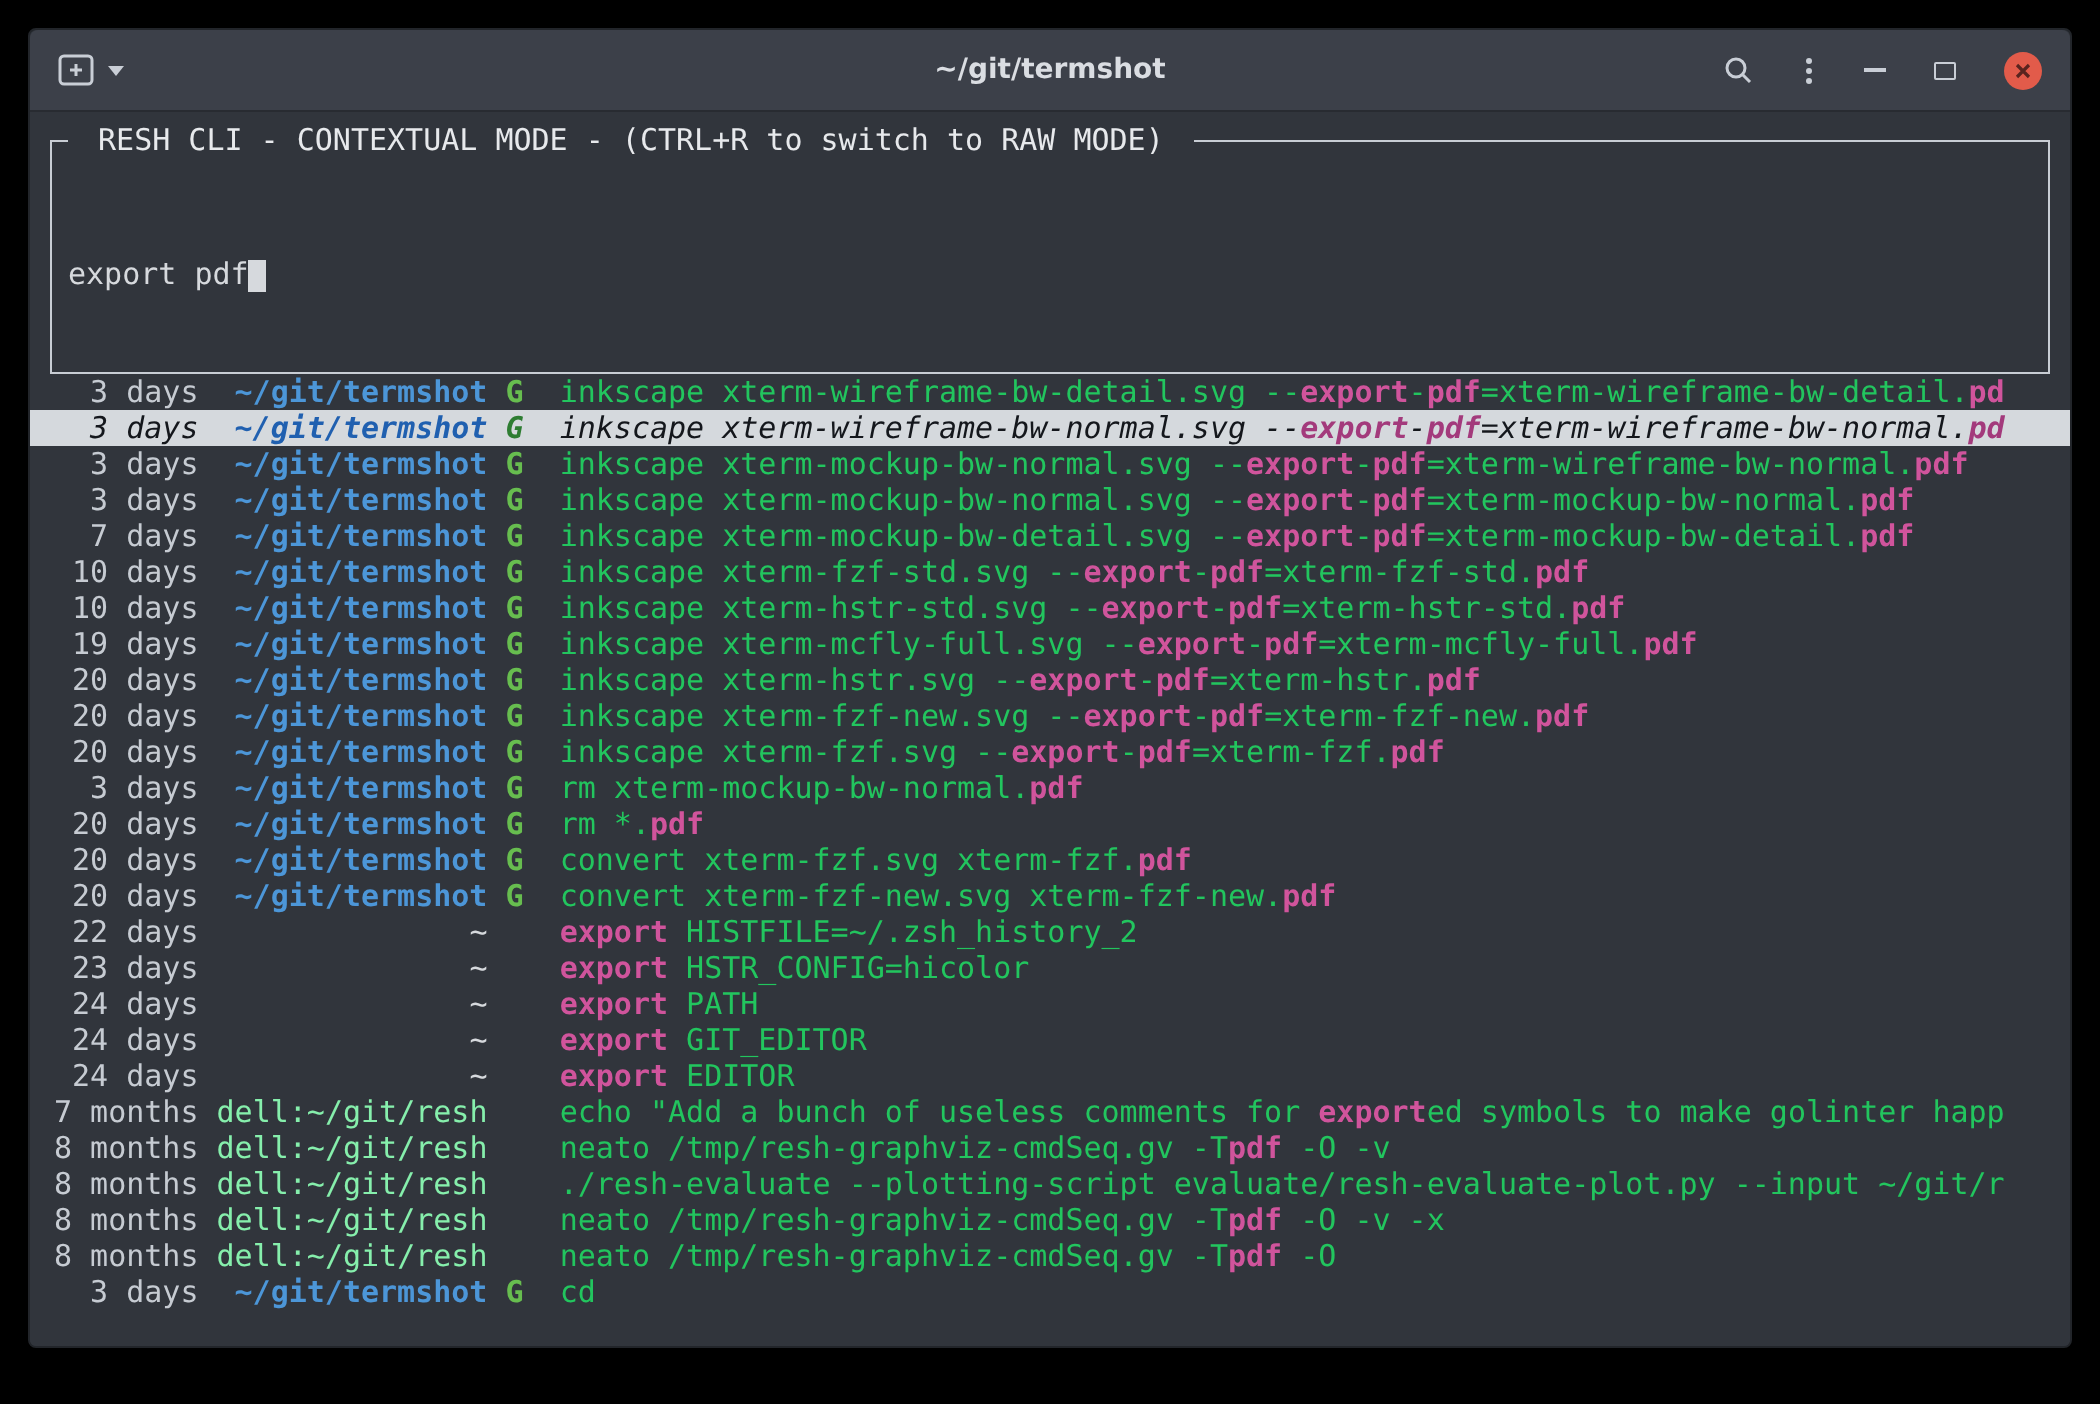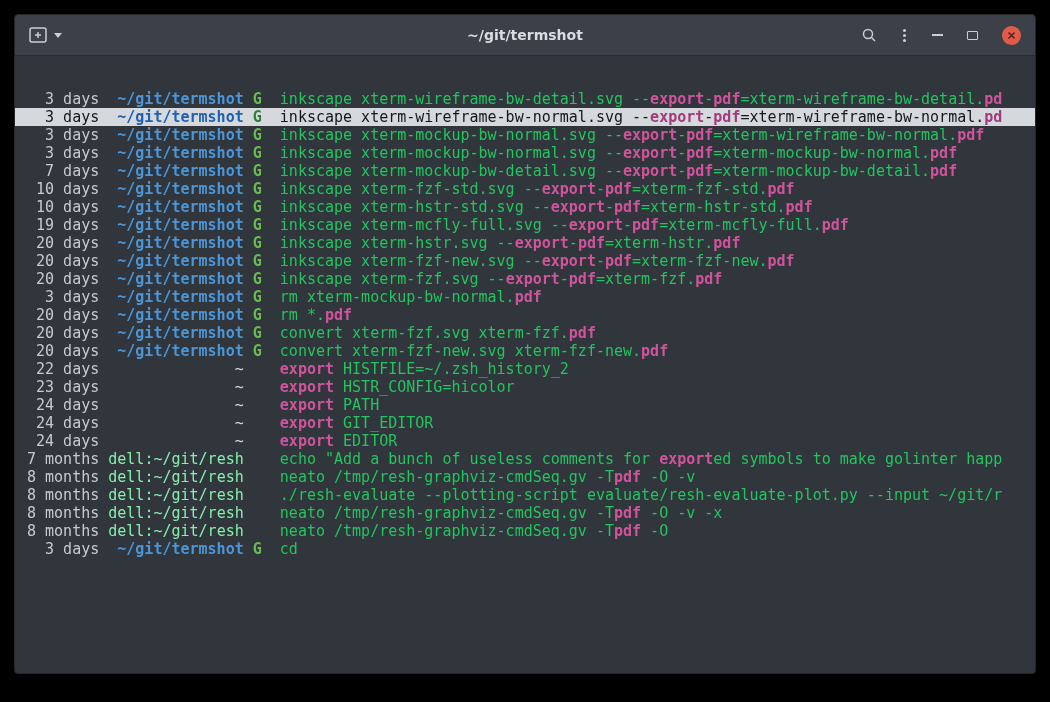--- a/index.html
+++ b/index.html
@@ -4,21 +4,21 @@
 <style>
   html,body { margin:0; padding:0; }
   body {
     width:1050px; height:702px; background:#000;
     font-family:"DejaVu Sans Mono", monospace;
     overflow:hidden; position:relative;
   }
   .window {
     position:absolute; left:14px; top:14px; width:1022px; height:660px;
     background:#31353c; border:1px solid #22252a; border-radius:4px;
-    box-sizing:border-box; display:flex; flex-direction:column; overflow:hidden;gap:26px;
+    box-sizing:border-box; display:flex; flex-direction:column; overflow:hidden;
   }
   .titlebar {
     height:40px; flex:0 0 40px; background:#3c4049; border-bottom:1px solid #282b31;
     display:flex; align-items:center; padding:0 14px; position:relative;
     border-radius:4px 4px 0 0;
   }
   .tb-left { display:flex; align-items:center; gap:7px; z-index:2; }
   .tb-title {
     position:absolute; left:0; right:0; text-align:center;
     color:#dadde2; font-family:"DejaVu Sans", sans-serif; font-size:14px; font-weight:bold;
@@ -55,21 +55,21 @@
 
   .row { height:18px; padding:0 12px; }
   .time { display:inline-block; width:8ch; text-align:center; color:#c6cbd2; }
   .host { display:inline-block; width:15ch; text-align:right; font-weight:bold; }
   .host.b { color:#4c96d8; }
   .host.r { color:#86efac; font-weight:normal; }
   .host.p { color:#d6d9dd; font-weight:normal; }
   .flag { color:#67bd4f; font-weight:bold; }
   .m { color:#d0549c; font-weight:bold; }
   .p { color:#22c55e; }
-  .row.sel { background:#d5d9dd; }
+  .row.sel { background:#d5d9dd;font-style:italic; }
   .row.sel .time { color:#14171c; }
   .row.sel .p { color:#14171c; }
   .row.sel .m { color:#a33a7c; }
   .row.sel .host.b { color:#2060b0; }
   .row.sel .flag { color:#2e7d32; }
 </style>
 </head>
 <body>
 
 <div class="window">
@@ -107,18 +107,22 @@
       <div class="tbbtn">
         <svg width="19" height="19" viewBox="0 0 19 19">
           <circle cx="9.5" cy="9.5" r="9.5" fill="#e25b4a"></circle>
           <path d="M6.5 6.5 L12.5 12.5 M12.5 6.5 L6.5 12.5" stroke="#59241f" stroke-width="1.6"></path>
         </svg>
       </div>
     </div>
   </div>
 
   <div class="term">
+    <div class="sbox">
+      <span class="sbox-title"> RESH CLI - CONTEXTUAL MODE - (CTRL+R to switch to RAW MODE) </span>
+      <div class="query-line"><span>export pdf</span><span class="cursor"></span></div>
+    </div>
 
 
     <div><div class="row"><span class="time">  3 days</span><span> </span><span class="host b">~/git/termshot</span><span> </span><span class="flag">G</span><span>  </span><span class="cmd"><span class="p">inkscape xterm-wireframe-bw-detail.svg --</span><span class="m">export</span><span class="p">-</span><span class="m">pdf</span><span class="p">=xterm-wireframe-bw-detail.</span><span class="m">pd</span></span></div><div class="row sel"><span class="time">  3 days</span><span> </span><span class="host b">~/git/termshot</span><span> </span><span class="flag">G</span><span>  </span><span class="cmd"><span class="p">inkscape xterm-wireframe-bw-normal.svg --</span><span class="m">export</span><span class="p">-</span><span class="m">pdf</span><span class="p">=xterm-wireframe-bw-normal.</span><span class="m">pd</span></span></div><div class="row"><span class="time">  3 days</span><span> </span><span class="host b">~/git/termshot</span><span> </span><span class="flag">G</span><span>  </span><span class="cmd"><span class="p">inkscape xterm-mockup-bw-normal.svg --</span><span class="m">export</span><span class="p">-</span><span class="m">pdf</span><span class="p">=xterm-wireframe-bw-normal.</span><span class="m">pdf</span></span></div><div class="row"><span class="time">  3 days</span><span> </span><span class="host b">~/git/termshot</span><span> </span><span class="flag">G</span><span>  </span><span class="cmd"><span class="p">inkscape xterm-mockup-bw-normal.svg --</span><span class="m">export</span><span class="p">-</span><span class="m">pdf</span><span class="p">=xterm-mockup-bw-normal.</span><span class="m">pdf</span></span></div><div class="row"><span class="time">  7 days</span><span> </span><span class="host b">~/git/termshot</span><span> </span><span class="flag">G</span><span>  </span><span class="cmd"><span class="p">inkscape xterm-mockup-bw-detail.svg --</span><span class="m">export</span><span class="p">-</span><span class="m">pdf</span><span class="p">=xterm-mockup-bw-detail.</span><span class="m">pdf</span></span></div><div class="row"><span class="time"> 10 days</span><span> </span><span class="host b">~/git/termshot</span><span> </span><span class="flag">G</span><span>  </span><span class="cmd"><span class="p">inkscape xterm-fzf-std.svg --</span><span class="m">export</span><span class="p">-</span><span class="m">pdf</span><span class="p">=xterm-fzf-std.</span><span class="m">pdf</span></span></div><div class="row"><span class="time"> 10 days</span><span> </span><span class="host b">~/git/termshot</span><span> </span><span class="flag">G</span><span>  </span><span class="cmd"><span class="p">inkscape xterm-hstr-std.svg --</span><span class="m">export</span><span class="p">-</span><span class="m">pdf</span><span class="p">=xterm-hstr-std.</span><span class="m">pdf</span></span></div><div class="row"><span class="time"> 19 days</span><span> </span><span class="host b">~/git/termshot</span><span> </span><span class="flag">G</span><span>  </span><span class="cmd"><span class="p">inkscape xterm-mcfly-full.svg --</span><span class="m">export</span><span class="p">-</span><span class="m">pdf</span><span class="p">=xterm-mcfly-full.</span><span class="m">pdf</span></span></div><div class="row"><span class="time"> 20 days</span><span> </span><span class="host b">~/git/termshot</span><span> </span><span class="flag">G</span><span>  </span><span class="cmd"><span class="p">inkscape xterm-hstr.svg --</span><span class="m">export</span><span class="p">-</span><span class="m">pdf</span><span class="p">=xterm-hstr.</span><span class="m">pdf</span></span></div><div class="row"><span class="time"> 20 days</span><span> </span><span class="host b">~/git/termshot</span><span> </span><span class="flag">G</span><span>  </span><span class="cmd"><span class="p">inkscape xterm-fzf-new.svg --</span><span class="m">export</span><span class="p">-</span><span class="m">pdf</span><span class="p">=xterm-fzf-new.</span><span class="m">pdf</span></span></div><div class="row"><span class="time"> 20 days</span><span> </span><span class="host b">~/git/termshot</span><span> </span><span class="flag">G</span><span>  </span><span class="cmd"><span class="p">inkscape xterm-fzf.svg --</span><span class="m">export</span><span class="p">-</span><span class="m">pdf</span><span class="p">=xterm-fzf.</span><span class="m">pdf</span></span></div><div class="row"><span class="time">  3 days</span><span> </span><span class="host b">~/git/termshot</span><span> </span><span class="flag">G</span><span>  </span><span class="cmd"><span class="p">rm xterm-mockup-bw-normal.</span><span class="m">pdf</span></span></div><div class="row"><span class="time"> 20 days</span><span> </span><span class="host b">~/git/termshot</span><span> </span><span class="flag">G</span><span>  </span><span class="cmd"><span class="p">rm *.</span><span class="m">pdf</span></span></div><div class="row"><span class="time"> 20 days</span><span> </span><span class="host b">~/git/termshot</span><span> </span><span class="flag">G</span><span>  </span><span class="cmd"><span class="p">convert xterm-fzf.svg xterm-fzf.</span><span class="m">pdf</span></span></div><div class="row"><span class="time"> 20 days</span><span> </span><span class="host b">~/git/termshot</span><span> </span><span class="flag">G</span><span>  </span><span class="cmd"><span class="p">convert xterm-fzf-new.svg xterm-fzf-new.</span><span class="m">pdf</span></span></div><div class="row"><span class="time"> 22 days</span><span> </span><span class="host p">~</span><span> </span><span class="flag"> </span><span>  </span><span class="cmd"><span class="m">export</span><span class="p"> HISTFILE=~/.zsh_history_2</span></span></div><div class="row"><span class="time"> 23 days</span><span> </span><span class="host p">~</span><span> </span><span class="flag"> </span><span>  </span><span class="cmd"><span class="m">export</span><span class="p"> HSTR_CONFIG=hicolor</span></span></div><div class="row"><span class="time"> 24 days</span><span> </span><span class="host p">~</span><span> </span><span class="flag"> </span><span>  </span><span class="cmd"><span class="m">export</span><span class="p"> PATH</span></span></div><div class="row"><span class="time"> 24 days</span><span> </span><span class="host p">~</span><span> </span><span class="flag"> </span><span>  </span><span class="cmd"><span class="m">export</span><span class="p"> GIT_EDITOR</span></span></div><div class="row"><span class="time"> 24 days</span><span> </span><span class="host p">~</span><span> </span><span class="flag"> </span><span>  </span><span class="cmd"><span class="m">export</span><span class="p"> EDITOR</span></span></div><div class="row"><span class="time">7 months</span><span> </span><span class="host r">dell:~/git/resh</span><span> </span><span class="flag"> </span><span>  </span><span class="cmd"><span class="p">echo "Add a bunch of useless comments for </span><span class="m">export</span><span class="p">ed symbols to make golinter happ</span></span></div><div class="row"><span class="time">8 months</span><span> </span><span class="host r">dell:~/git/resh</span><span> </span><span class="flag"> </span><span>  </span><span class="cmd"><span class="p">neato /tmp/resh-graphviz-cmdSeq.gv -T</span><span class="m">pdf</span><span class="p"> -O -v</span></span></div><div class="row"><span class="time">8 months</span><span> </span><span class="host r">dell:~/git/resh</span><span> </span><span class="flag"> </span><span>  </span><span class="cmd"><span class="p">./resh-evaluate --plotting-script evaluate/resh-evaluate-plot.py --input ~/git/r</span></span></div><div class="row"><span class="time">8 months</span><span> </span><span class="host r">dell:~/git/resh</span><span> </span><span class="flag"> </span><span>  </span><span class="cmd"><span class="p">neato /tmp/resh-graphviz-cmdSeq.gv -T</span><span class="m">pdf</span><span class="p"> -O -v -x</span></span></div><div class="row"><span class="time">8 months</span><span> </span><span class="host r">dell:~/git/resh</span><span> </span><span class="flag"> </span><span>  </span><span class="cmd"><span class="p">neato /tmp/resh-graphviz-cmdSeq.gv -T</span><span class="m">pdf</span><span class="p"> -O</span></span></div><div class="row"><span class="time">  3 days</span><span> </span><span class="host b">~/git/termshot</span><span> </span><span class="flag">G</span><span>  </span><span class="cmd"><span class="p">cd</span></span></div></div>
 
   </div>
 </div>
 
 </body></html>

